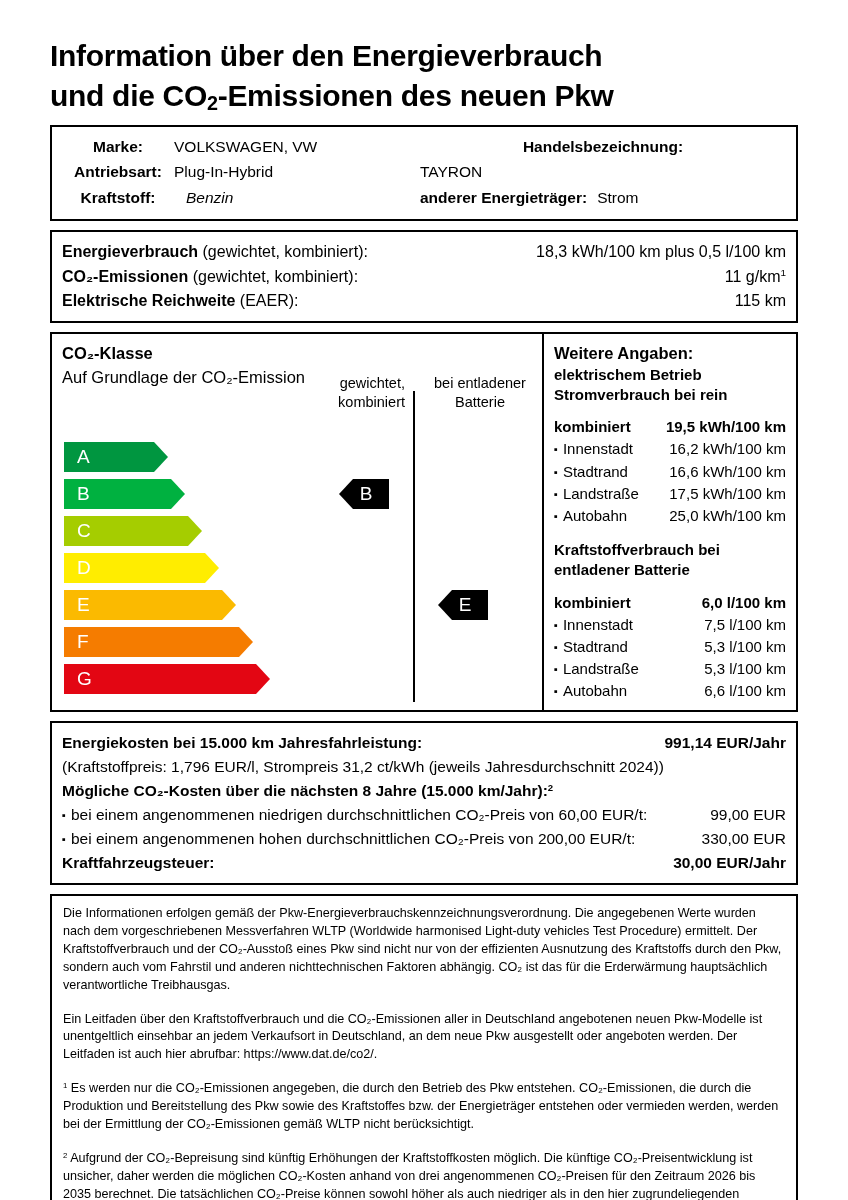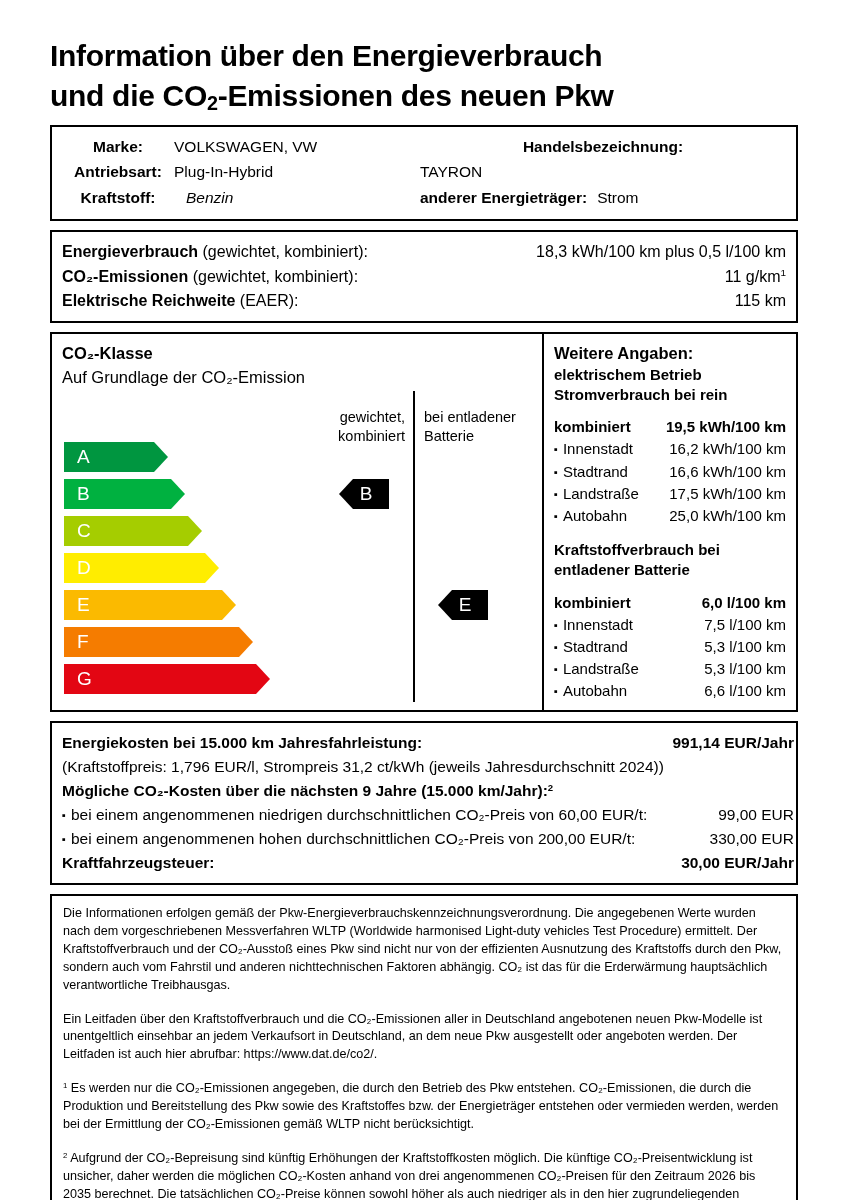--- a/index.html
+++ b/index.html
@@ -83,38 +83,38 @@
     width: 492px;
     box-sizing: border-box;
     padding: 9px 0 0 10px;
     border-right: 2px solid #000;
   }
   .co2-heading { font-size: 16.5px; font-weight: bold; line-height: 1.3; }
   .co2-sub { font-size: 16.5px; font-weight: normal; line-height: 1.35; margin-top: 1px; }
 
   .col-heads {
     position: absolute;
-    top: 74px;
+    top: 40px;
     left: 200px;
     right: 0;
     height: 50px;
     display: flex;
   }
   .col-head-a {
     width: 162px;
     text-align: right;
     padding-right: 9px;
     box-sizing: border-box;
     font-size: 14.5px;
     line-height: 1.28;
   }
   .col-head-b {
     flex: 1;
-    text-align: left;
-    padding-left: 10px;
+    text-align: center;
+    padding-left: 4px;
     box-sizing: border-box;
     font-size: 14.5px;
     line-height: 1.28;
   }
   .col-divider {
     position: absolute;
     left: 361px;
     top: 57px;
     width: 2px;
     height: 311px;
@@ -204,21 +204,21 @@
   .wa-row.item .nm::before {
     content: "\25AA";
     font-size: 11px;
     position: relative;
     top: -1px;
     margin-right: 5px;
   }
   .wa-gap { height: 13px; }
 
   
-  #costs-box { padding: 8px 2px 8px 10px; }
+  #costs-box { padding: 8px 10px 8px 10px; }
   .cost-row {
     display: flex;
     justify-content: space-between;
     align-items: baseline;
     font-size: 15.5px;
     line-height: 1.55;
   }
   .cost-row.b { font-weight: bold; }
   .cost-full { font-size: 15.5px; line-height: 1.55; }
   .cost-row .lead { padding-right: 14px; }
@@ -411,21 +411,21 @@
         </div>
     </div>
   </div>
 
   <div class="box" id="costs-box">
     <div class="cost-row b">
       <span class="lead">Energiekosten bei 15.000 km Jahresfahrleistung:</span>
       <span class="amt">991,14 EUR/Jahr</span>
     </div>
     <div class="cost-full">(Kraftstoffpreis: 1,796 EUR/l, Strompreis 31,2 ct/kWh (jeweils Jahresdurchschnitt 2024))</div>
-    <div class="cost-full" style="font-weight:bold"><span>Mögliche CO₂-Kosten über die nächsten 9 Jahre (15.000 km/Jahr):</span><sup>2</sup></div>
+    <div class="cost-full" style="font-weight:bold"><span>Mögliche CO₂-Kosten über die nächsten 8 Jahre (15.000 km/Jahr):</span><sup>2</sup></div>
 
     <div class="cost-row">
       <span class="lead bullet">bei einem angenommenen niedrigen durchschnittlichen CO₂-Preis von 60,00 EUR/t:</span>
       <span class="amt">99,00 EUR</span>
     </div>
     <div class="cost-row">
       <span class="lead bullet">bei einem angenommenen hohen durchschnittlichen CO₂-Preis von 200,00 EUR/t:</span>
       <span class="amt">330,00 EUR</span>
     </div>
     <div class="cost-row b">

